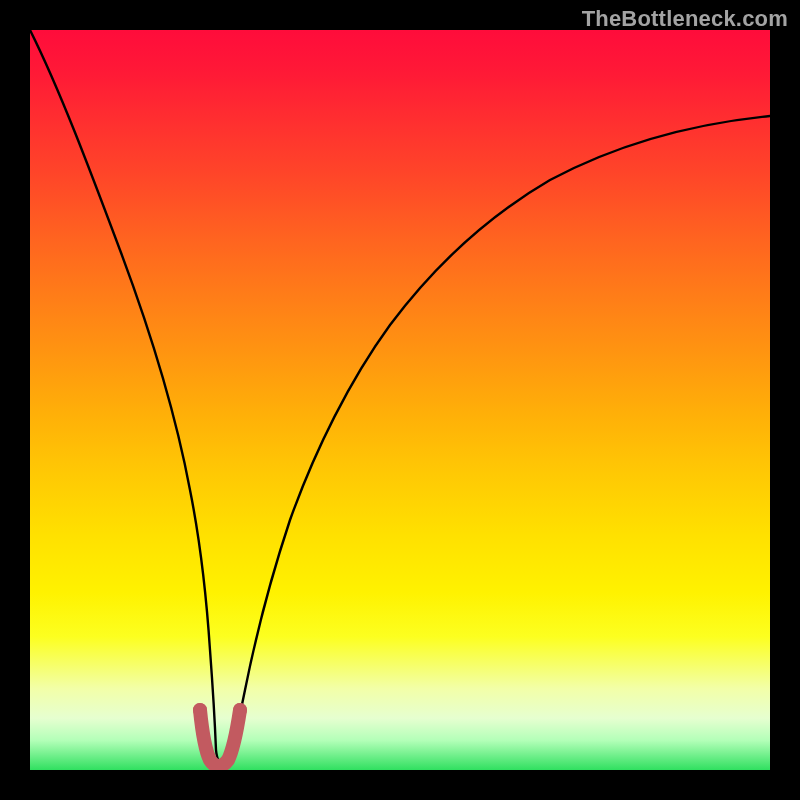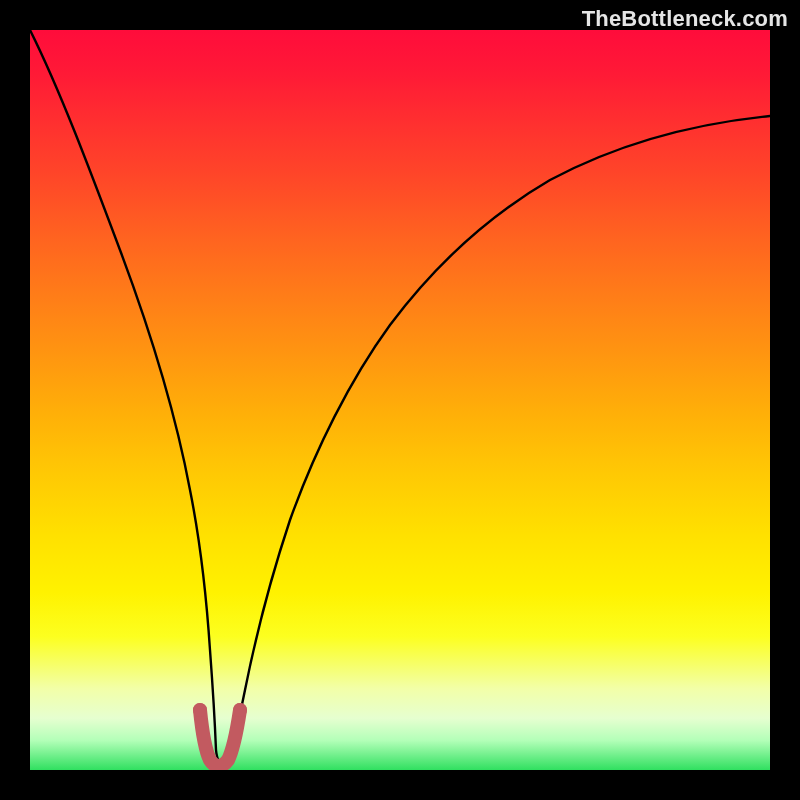--- a/index.html
+++ b/index.html
@@ -10,21 +10,21 @@
     height: 800px;
     background: #000;
   }
   .watermark {
     position: absolute;
     top: 6px;
     right: 12px;
     font-family: Arial, Helvetica, sans-serif;
     font-size: 22px;
     font-weight: 600;
-    color: #e5e5e5;
+    color: #a3a3a3;
     letter-spacing: 0.2px;
     z-index: 10;
   }
   .plot {
     position: absolute;
     left: 30px;
     top: 30px;
     width: 740px;
     height: 740px;
   }

